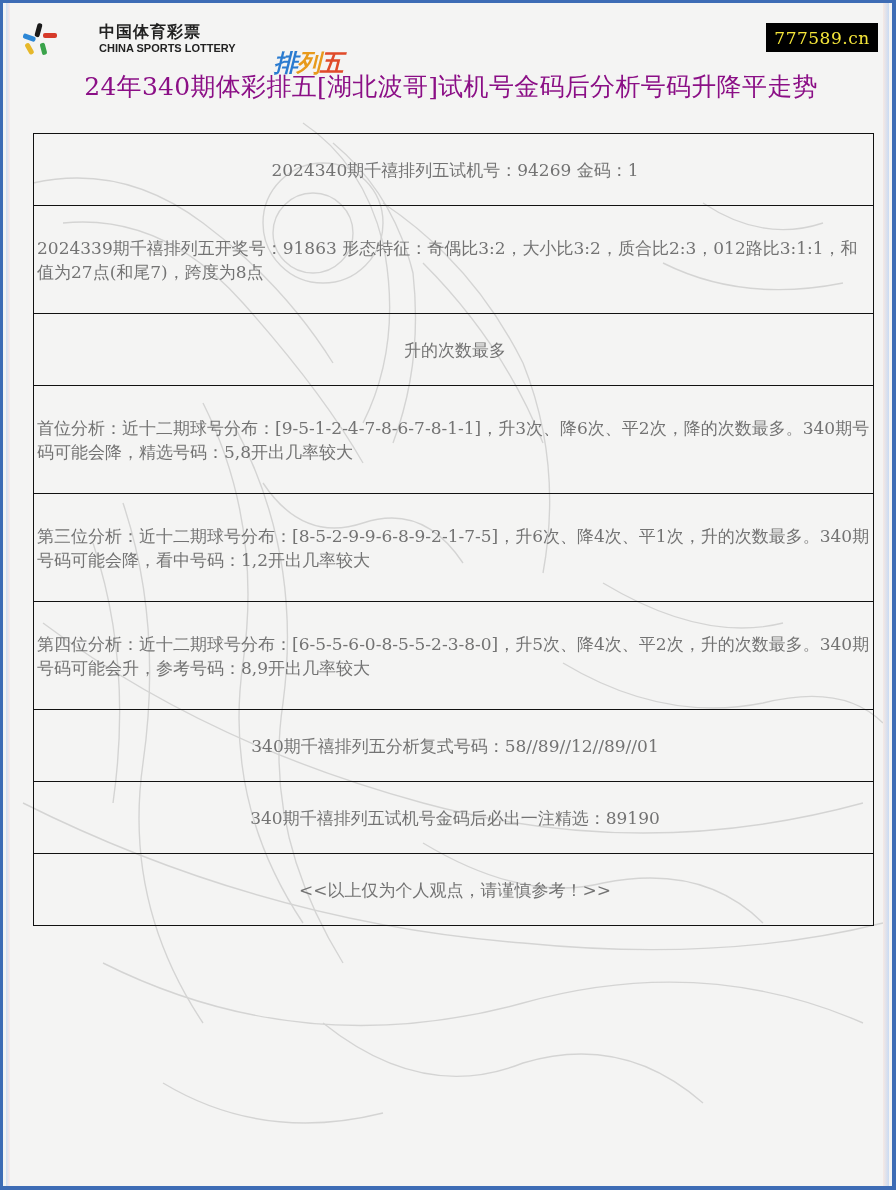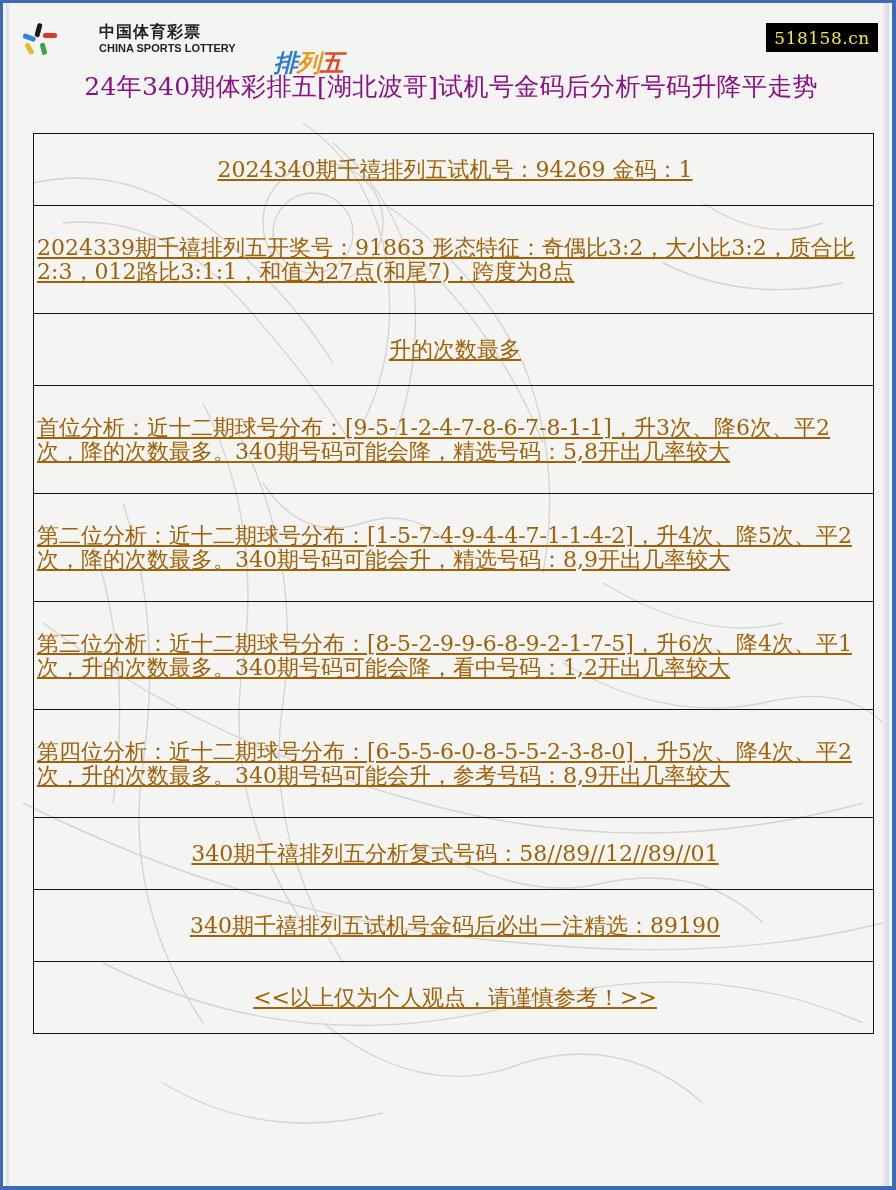--- a/index.html
+++ b/index.html
@@ -44,21 +44,21 @@
   }
   .title {
     position:absolute; left:0; top:64px; width:896px; text-align:center;
     font-family:"DejaVu Serif","Liberation Serif",serif;
     font-size:25px; color:#8b0f86; letter-spacing:0.3px; line-height:40px;
   }
   table.content {
     position:absolute; left:30px; top:130px; width:841px;
     border-collapse:collapse; table-layout:fixed;
     font-family:"DejaVu Serif","Liberation Serif",serif;
-    font-size:22px; color:#a16207; line-height:24px;text-decoration:underline;
+    font-size:17px; color:#737373; line-height:24px;
   }
   table.content td { border:1.5px solid #111; padding:0 0 0 3px; }
   td.center { text-align:center; }
   td.left { text-align:left; vertical-align:middle; }
   tr.r72 td { height:71px; }
   tr.r108 td { height:107px; }
 </style>
 </head>
 <body>
 
@@ -102,41 +102,38 @@
         <rect x="20" y="22" width="5" height="12" rx="2" fill="#3aa34a" transform="rotate(-15 22 28)"></rect>
       </svg>
       <div class="logo-text">
         <span class="logo-cn">中国体育彩票</span>
         <span class="logo-en">CHINA SPORTS LOTTERY</span>
       </div>
       <div class="logo-brand">
         <span>排</span><span>列</span><span>五</span>
       </div>
     </div>
-    <div class="site-badge">518158.cn</div>
+    <div class="site-badge">777589.cn</div>
   </div>
 
   <div class="title">24年340期体彩排五[湖北波哥]试机号金码后分析号码升降平走势</div>
 
   <table class="content">
     <tbody>
         <tr class="r72">
       <td class="center">2024340期千禧排列五试机号：94269  金码：1</td>
     </tr>
     <tr class="r108">
       <td class="left">2024339期千禧排列五开奖号：91863 形态特征：奇偶比3:2，大小比3:2，质合比2:3，012路比3:1:1，和值为27点(和尾7)，跨度为8点</td>
     </tr>
     <tr class="r72">
       <td class="center">升的次数最多</td>
     </tr>
     <tr class="r108">
       <td class="left">首位分析：近十二期球号分布：[9-5-1-2-4-7-8-6-7-8-1-1]，升3次、降6次、平2次，降的次数最多。340期号码可能会降，精选号码：5,8开出几率较大</td>
-    </tr>
-    <tr class="r108">
-      <td class="left">第二位分析：近十二期球号分布：[1-5-7-4-9-4-4-7-1-1-4-2]，升4次、降5次、平2次，降的次数最多。340期号码可能会升，精选号码：8,9开出几率较大</td>
     </tr>
     <tr class="r108">
       <td class="left">第三位分析：近十二期球号分布：[8-5-2-9-9-6-8-9-2-1-7-5]，升6次、降4次、平1次，升的次数最多。340期号码可能会降，看中号码：1,2开出几率较大</td>
     </tr>
     <tr class="r108">
       <td class="left">第四位分析：近十二期球号分布：[6-5-5-6-0-8-5-5-2-3-8-0]，升5次、降4次、平2次，升的次数最多。340期号码可能会升，参考号码：8,9开出几率较大</td>
     </tr>
     <tr class="r72">
       <td class="center">340期千禧排列五分析复式号码：58//89//12//89//01</td>
     </tr>

